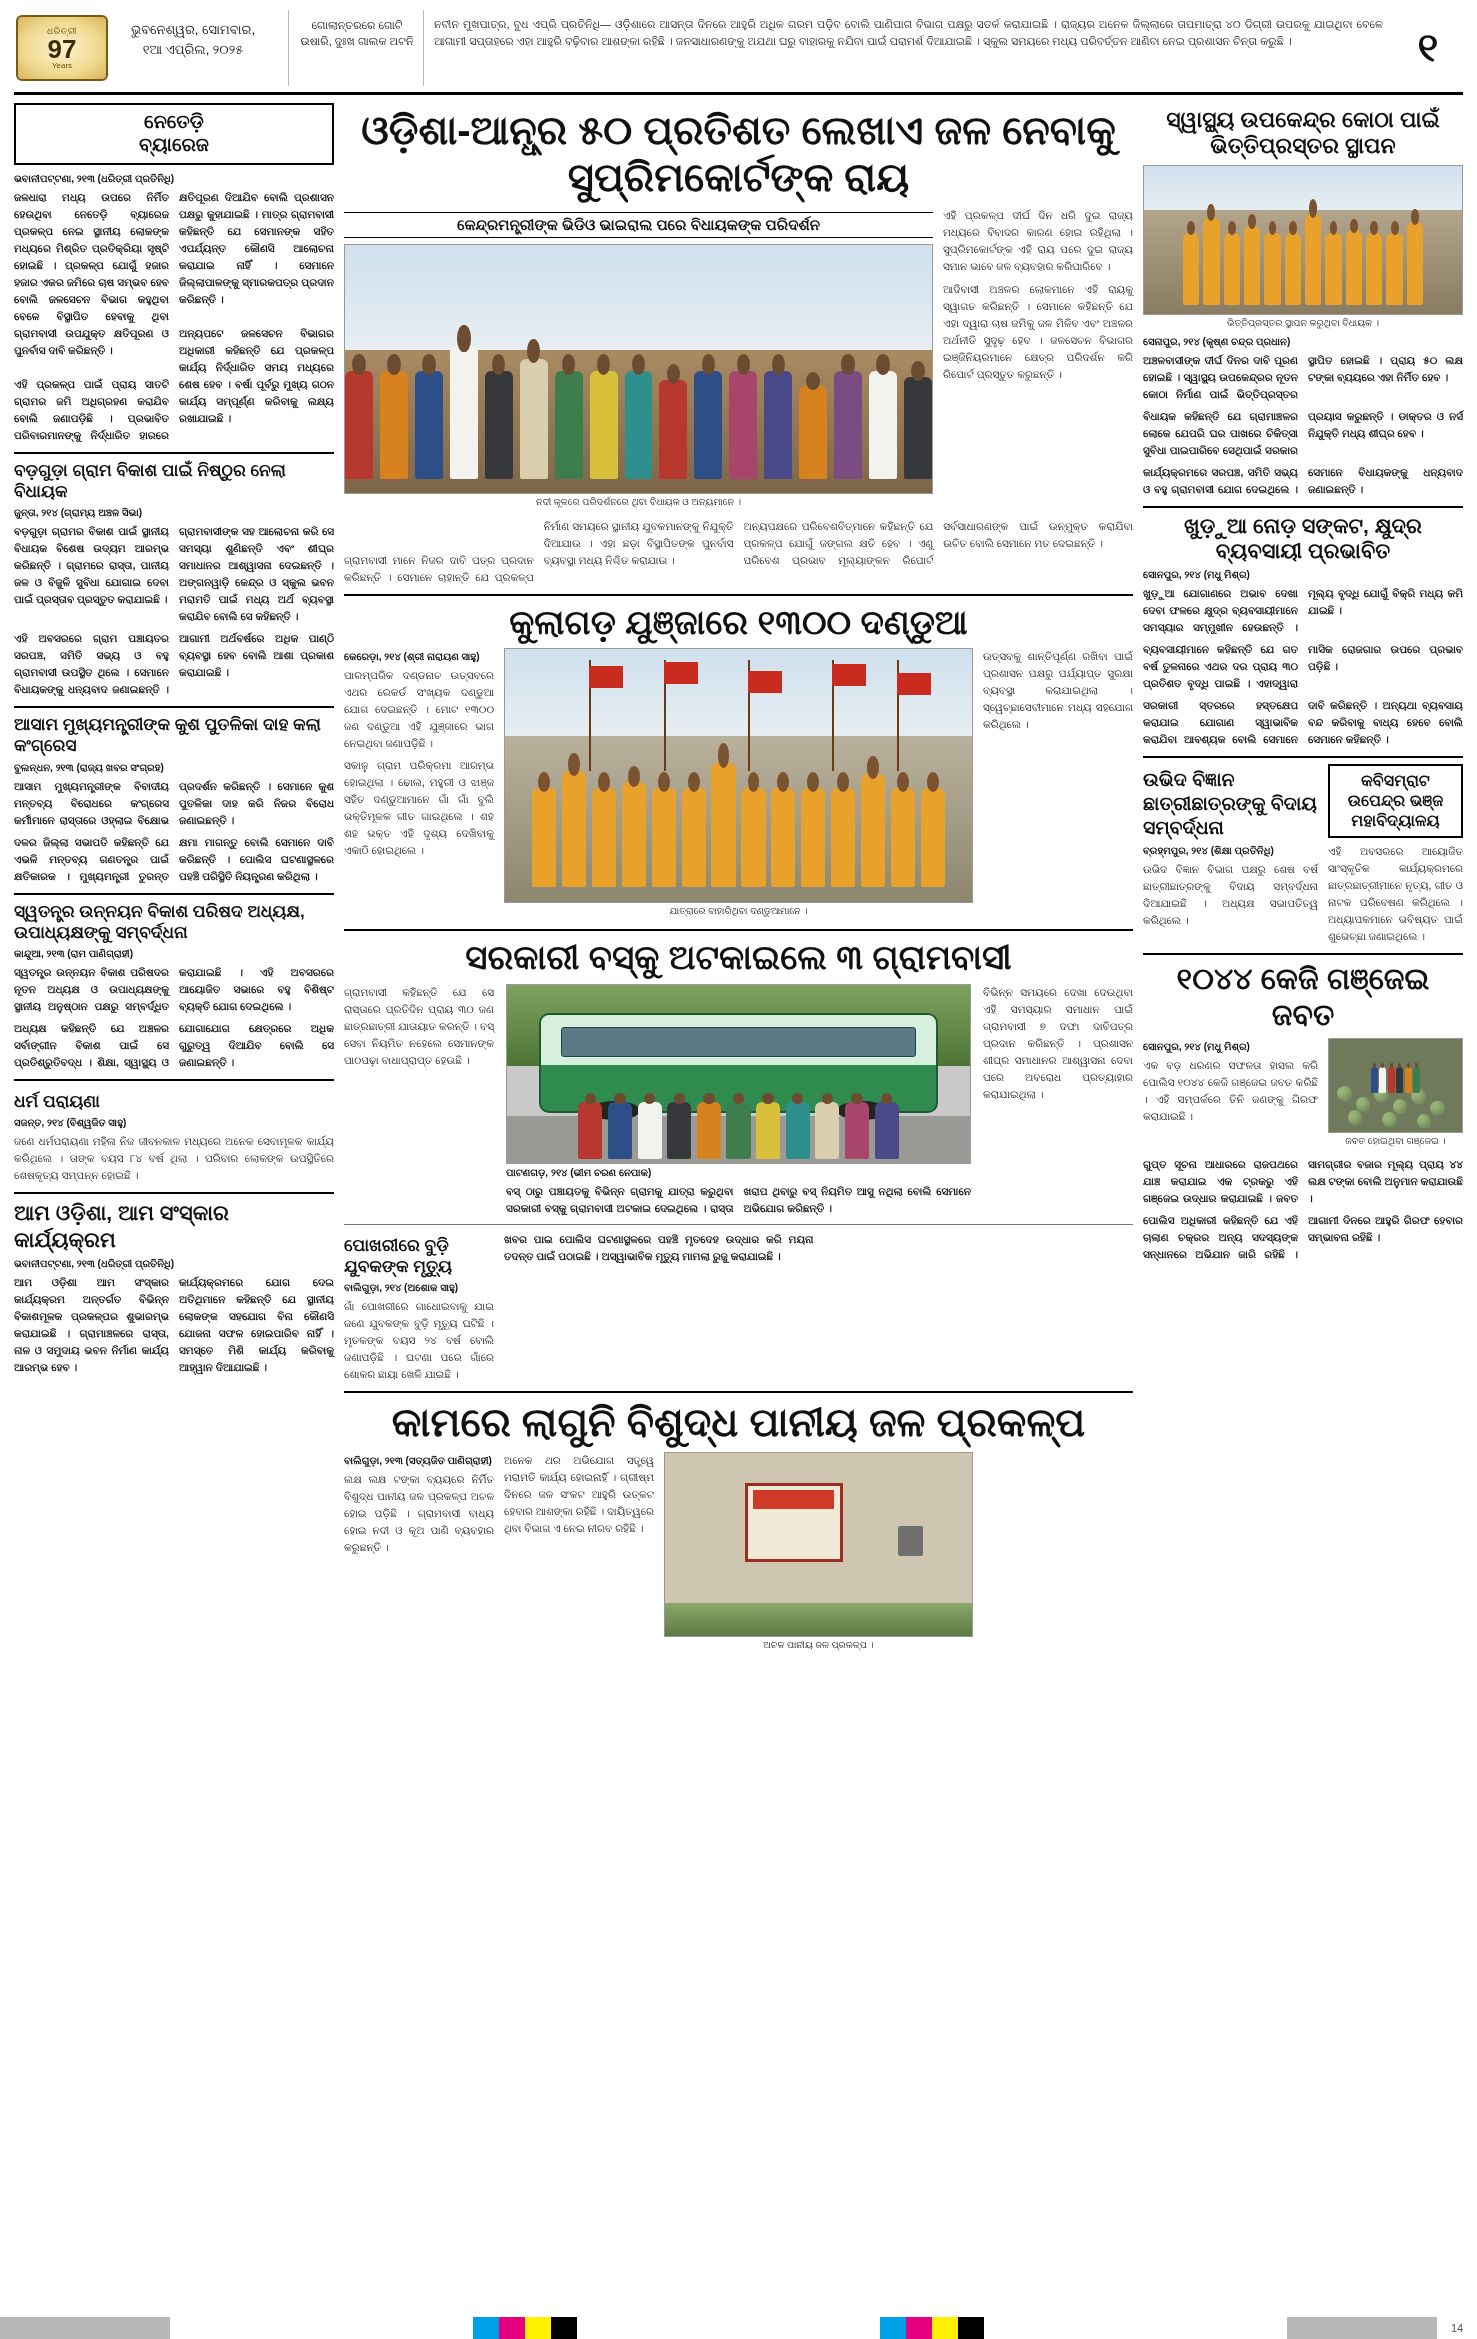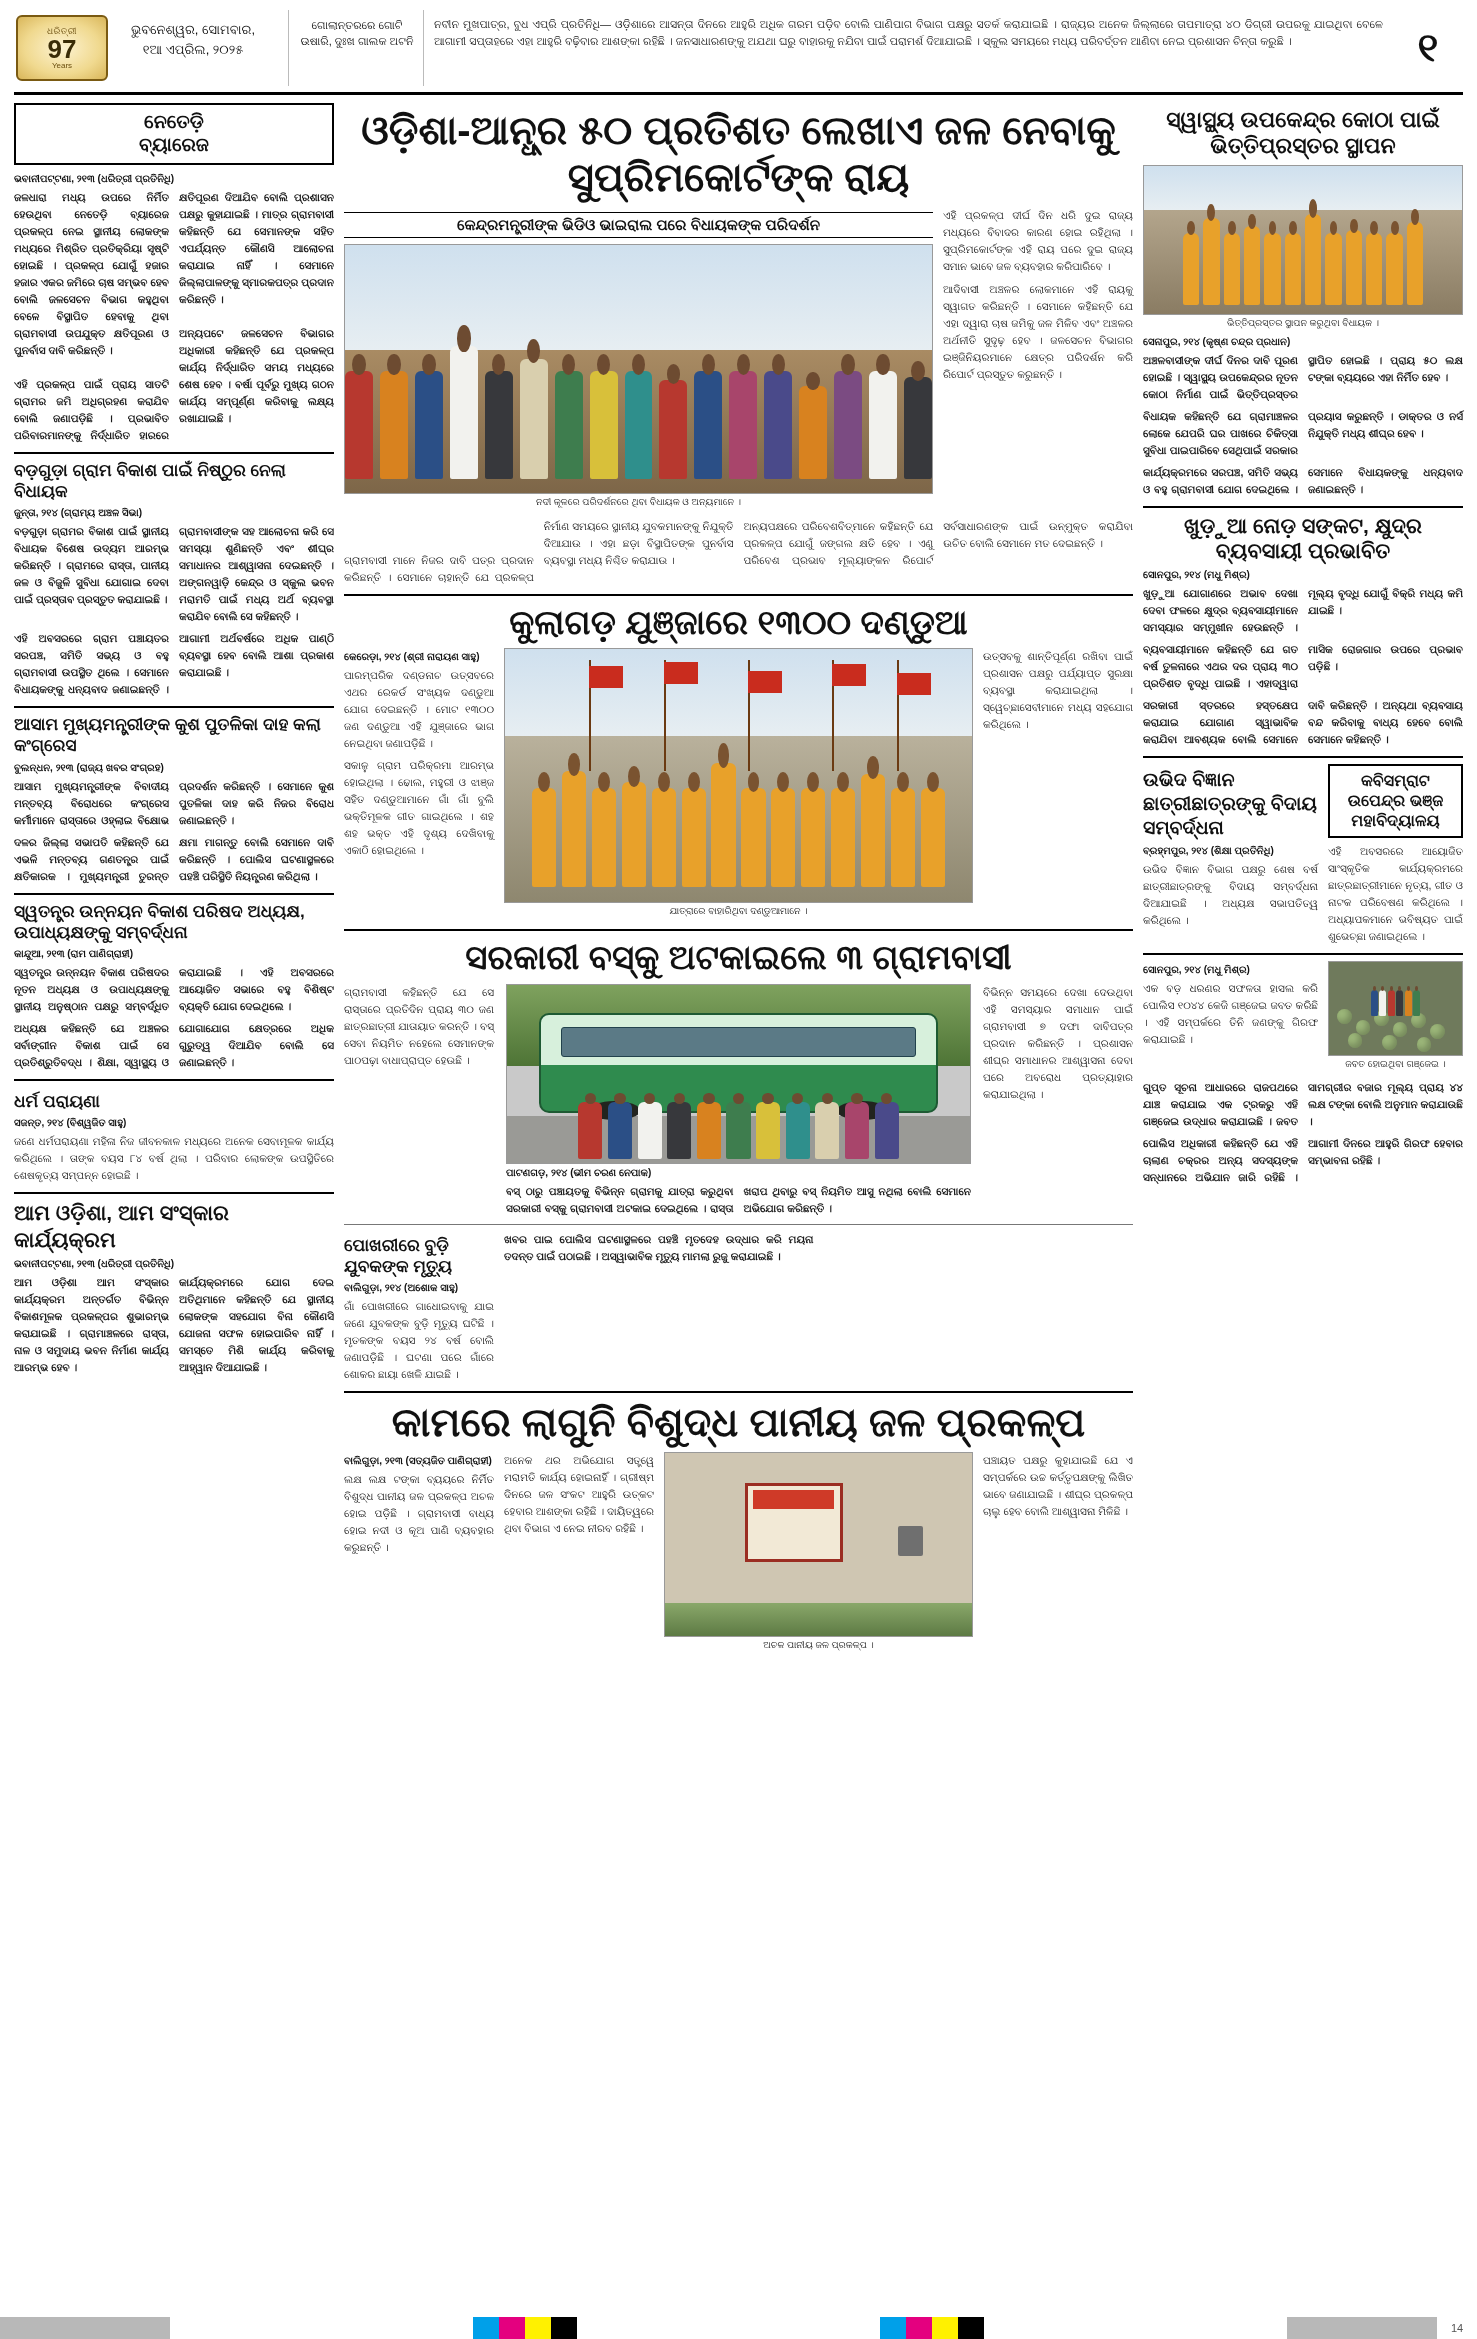--- a/index.html
+++ b/index.html
@@ -457,23 +457,20 @@
           <div class="photo" style="height:185px;">
             <div class="wallph"></div>
             <div class="wall-poster">
                 <div class="wall-poster-t"></div>
               </div>
             <div class="wall-tap"></div>
             <div class="ph-green" style="top:auto; bottom:0; height:18%; background:linear-gradient(#8aa86a,#5d7a44);"></div>
           </div>
           <div class="caption">ଅଚଳ ପାନୀୟ ଜଳ ପ୍ରକଳ୍ପ ।</div>
         </div>
-        <div>
-          <div class="body">ପଞ୍ଚାୟତ ପକ୍ଷରୁ କୁହାଯାଇଛି ଯେ ଏ ସମ୍ପର୍କରେ ଉଚ୍ଚ କର୍ତ୍ତୃପକ୍ଷଙ୍କୁ ଲିଖିତ ଭାବେ ଜଣାଯାଇଛି । ଶୀଘ୍ର ପ୍ରକଳ୍ପ ଚାଲୁ ହେବ ବୋଲି ଆଶ୍ୱାସନା ମିଳିଛି ।</div>
-        </div>
       </div>
     </div>
 
     <div class="col">
 
       <div class="headline" style="font-size:22px;">ସ୍ୱାସ୍ଥ୍ୟ ଉପକେନ୍ଦ୍ର କୋଠା ପାଇଁ ଭିତ୍ତିପ୍ରସ୍ତର ସ୍ଥାପନ</div>
       <div class="photo" style="height:150px;">
         <div class="ph-sky" style="height:30%"></div>
         <div class="ph-ground" style="height:70%; background:linear-gradient(#b3a58c,#8a7c63);"></div>
         <div class="crowd saffron" style="height:70%;">
@@ -511,20 +508,21 @@
           <div class="byline">ବ୍ରହ୍ମପୁର, ୨୧୪ (ଶିକ୍ଷା ପ୍ରତିନିଧି)</div>
           <div class="body">ଉଭିଦ ବିଜ୍ଞାନ ବିଭାଗ ପକ୍ଷରୁ ଶେଷ ବର୍ଷ ଛାତ୍ରୀଛାତ୍ରଙ୍କୁ ବିଦାୟ ସମ୍ବର୍ଦ୍ଧନା ଦିଆଯାଇଛି । ଅଧ୍ୟକ୍ଷ ସଭାପତିତ୍ୱ କରିଥିଲେ ।</div>
         </div>
         <div>
           <div class="box-head">କବିସମ୍ରାଟ ଉପେନ୍ଦ୍ର ଭଞ୍ଜ ମହାବିଦ୍ୟାଳୟ</div>
           <div class="body">ଏହି ଅବସରରେ ଆୟୋଜିତ ସାଂସ୍କୃତିକ କାର୍ଯ୍ୟକ୍ରମରେ ଛାତ୍ରଛାତ୍ରୀମାନେ ନୃତ୍ୟ, ଗୀତ ଓ ନାଟକ ପରିବେଷଣ କରିଥିଲେ । ଅଧ୍ୟାପକମାନେ ଭବିଷ୍ୟତ ପାଇଁ ଶୁଭେଚ୍ଛା ଜଣାଇଥିଲେ ।</div>
         </div>
       </div>
 
       <div class="rule"></div>
+      <div class="headline" style="font-size:30px;">୧୦୪୪ କେଜି ଗଞ୍ଜେଇ ଜବତ</div>
       <div style="display:grid; grid-template-columns: 1fr 135px; gap:10px;">
         <div>
           <div class="byline">ସୋନପୁର, ୨୧୪ (ମଧୁ ମିଶ୍ର)</div>
           <div class="body">ଏକ ବଡ଼ ଧରଣର ସଫଳତା ହାସଲ କରି ପୋଲିସ ୧୦୪୪ କେଜି ଗଞ୍ଜେଇ ଜବତ କରିଛି । ଏହି ସମ୍ପର୍କରେ ତିନି ଜଣଙ୍କୁ ଗିରଫ କରାଯାଇଛି ।</div>
         </div>
         <div>
           <div class="photo" style="height:95px;">
             <div class="cabbage"></div>
             <div class="cab" style="left:6%; top:50%"></div>
             <div class="cab" style="left:20%; top:62%"></div>

